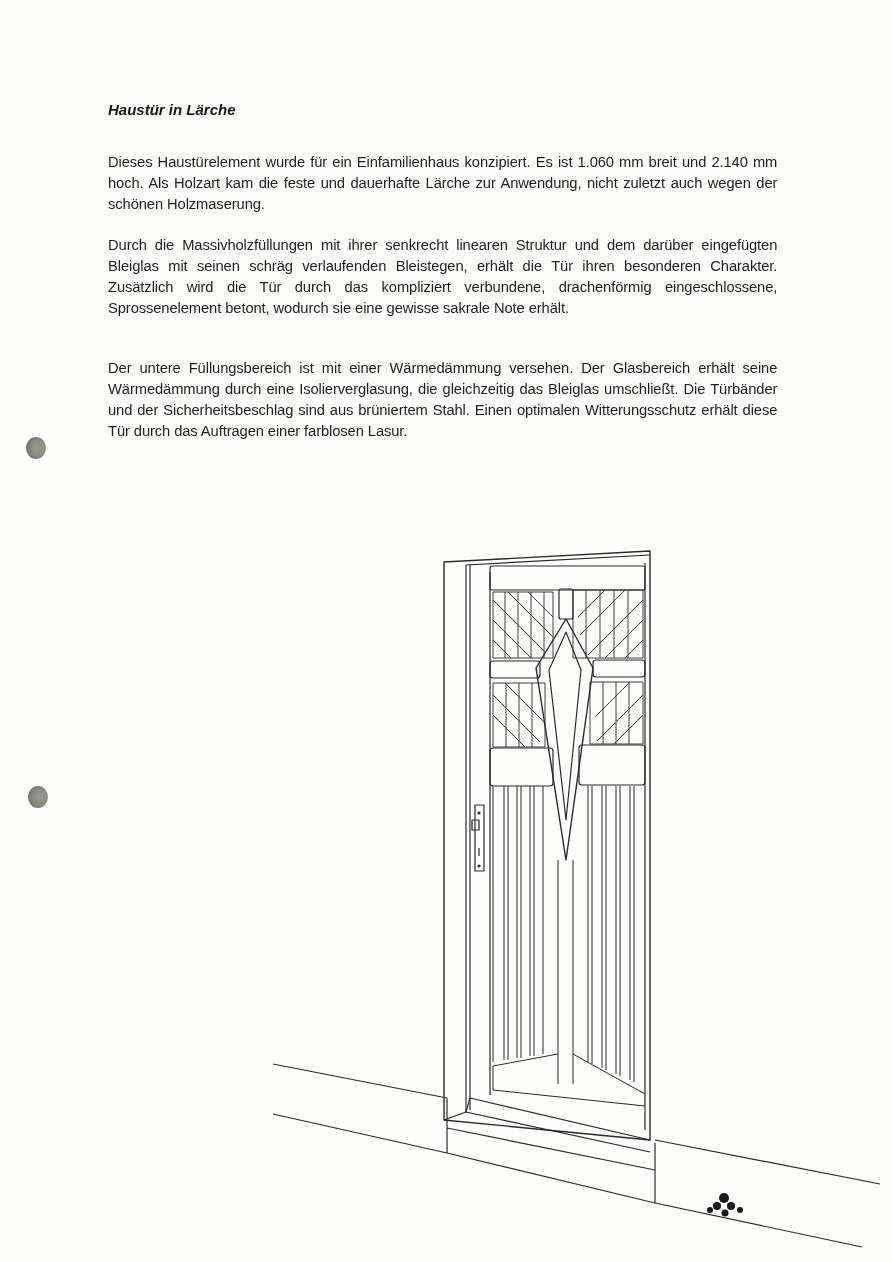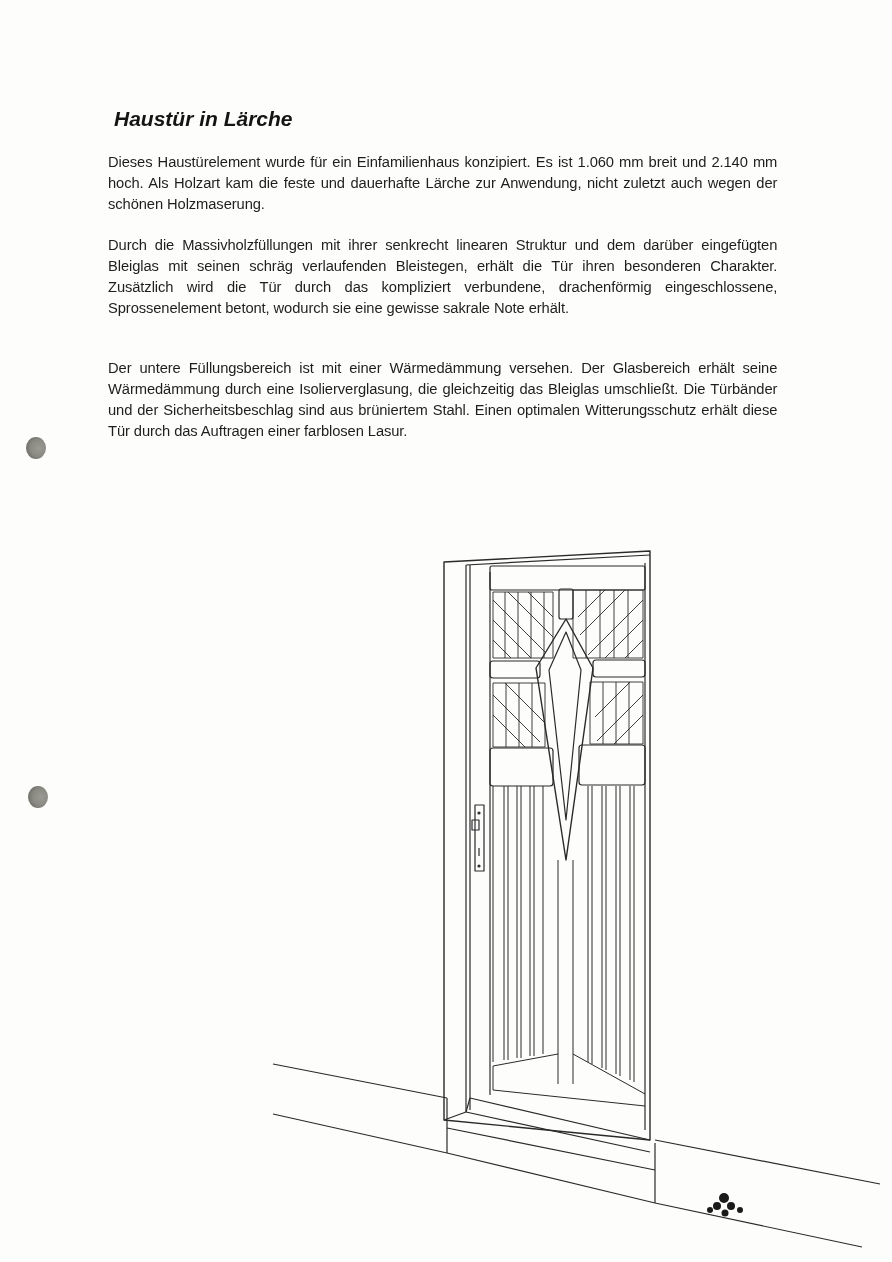--- a/index.html
+++ b/index.html
@@ -1,22 +1,22 @@
 <!DOCTYPE html>
 <html><head>
 <meta charset="utf-8">
 <style>
   html, body { margin: 0; padding: 0; }
   body {
     width: 892px; height: 1262px; background: #fdfdfc; position: relative; overflow: hidden;
     font-family: "Liberation Sans", sans-serif; color: #1e1e1e;
   }
   .title {
-    position: absolute; left: 108px; top: 101px; margin: 6px;
-    font-size: 21px; font-weight: bold; font-style: italic; color: #141414;
+    position: absolute; left: 108px; top: 101px; margin: 0;
+    font-size: 15px; font-weight: bold; font-style: italic; color: #141414;
   }
   .para {
     position: absolute; left: 108px; width: 690px; margin: 0;
     font-size: 15.2px; line-height: 21px; text-align: justify; letter-spacing: -0.1px;
     transform: scaleX(0.97); transform-origin: left top;
   }
   #p1 { top: 151px; }
   #p2 { top: 234px; }
   #p3 { top: 357px; }
   .punch {

